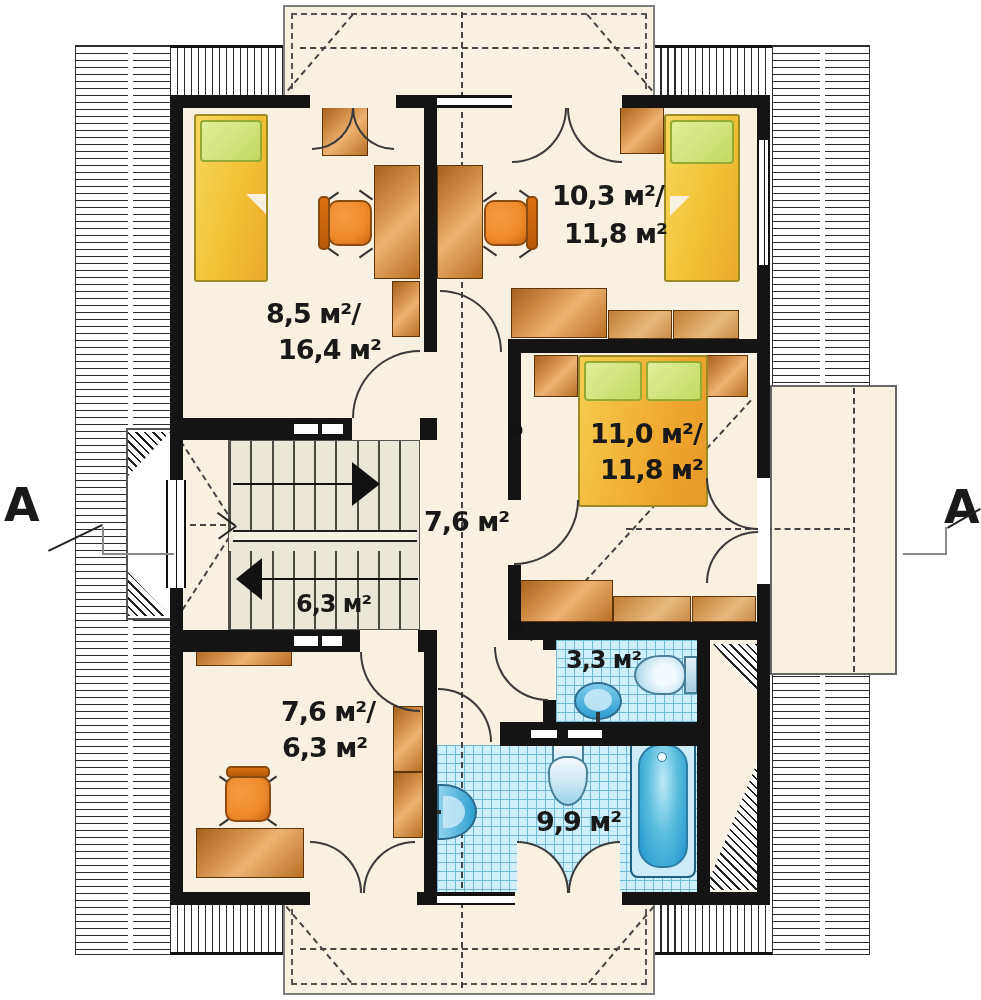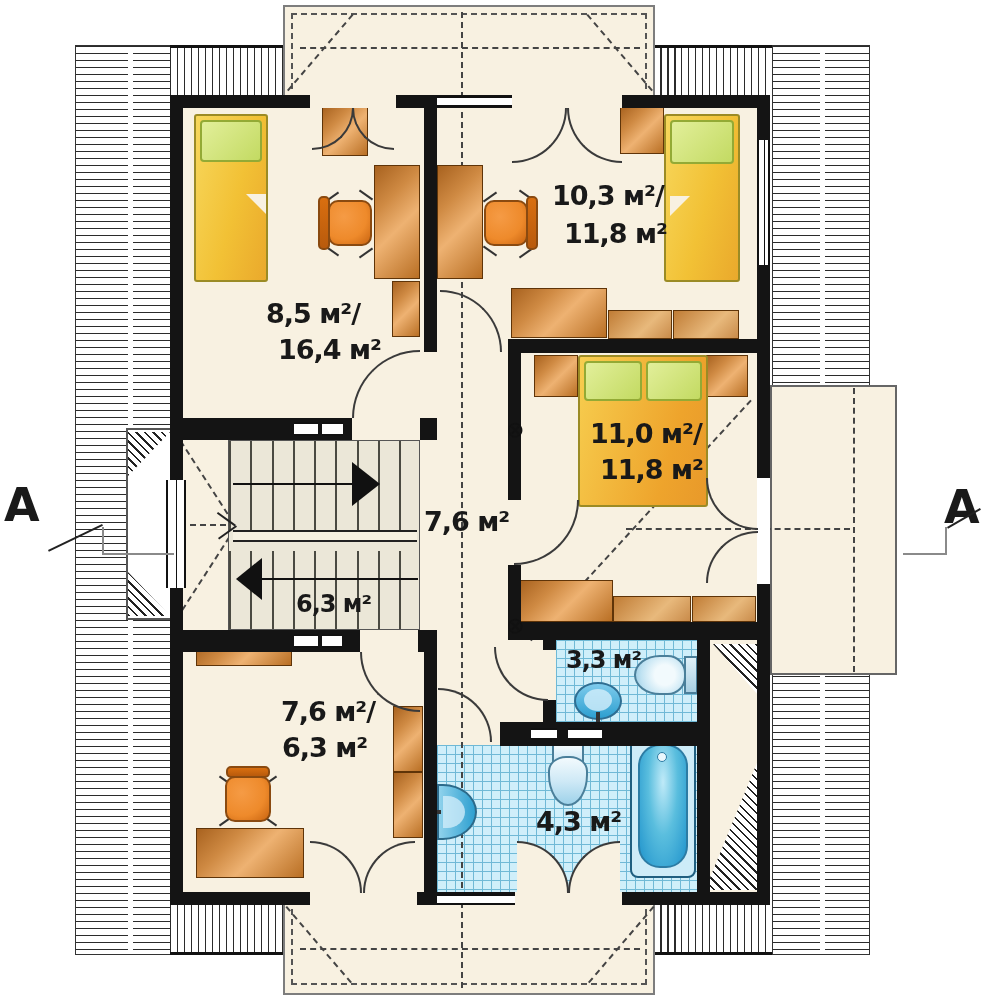--- a/index.html
+++ b/index.html
@@ -267,21 +267,21 @@
   <div class="lab" style="left:278px;top:334px;">16,4 м²</div>
   <div class="lab" style="left:552px;top:180px;">10,3 м²/</div>
   <div class="lab" style="left:564px;top:218px;">11,8 м²</div>
   <div class="lab" style="left:590px;top:418px;">11,0 м²/</div>
   <div class="lab" style="left:600px;top:454px;">11,8 м²</div>
   <div class="lab" style="left:424px;top:506px;">7,6 м²</div>
   <div class="lab lab-sm" style="left:296px;top:590px;">6,3 м²</div>
   <div class="lab" style="left:270px;top:696px;margin-left:11px;">7,6 м²/</div>
   <div class="lab" style="left:282px;top:732px;">6,3 м²</div>
   <div class="lab lab-sm" style="left:566px;top:646px;">3,3 м²</div>
-  <div class="lab" style="left:536px;top:806px;">4,3 м²</div>
+  <div class="lab" style="left:536px;top:806px;">9,9 м²</div>
 
   <div class="sec-A" style="left:4px;top:478px;">A</div>
   <div class="sline" style="left:48px;top:550px;width:60px;transform:rotate(-25.7deg);"></div>
   <div class="gline-h" style="left:102px;top:553px;width:72px;"></div>
   <div class="gline-v" style="left:102px;top:527px;height:28px;"></div>
   <div class="sec-A" style="left:944px;top:480px;">A</div>
   <div class="sline" style="left:947px;top:527px;width:38px;transform:rotate(-30deg);"></div>
   <div class="gline-h" style="left:903px;top:553px;width:44px;"></div>
   <div class="gline-v" style="left:945px;top:527px;height:28px;"></div>
 

